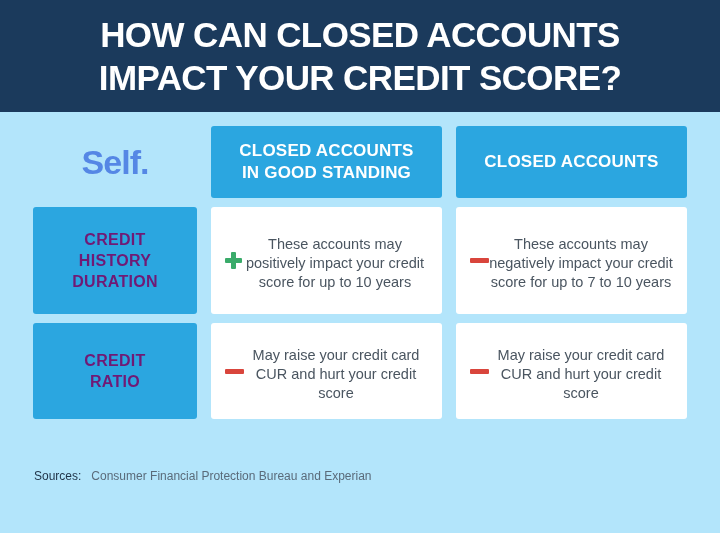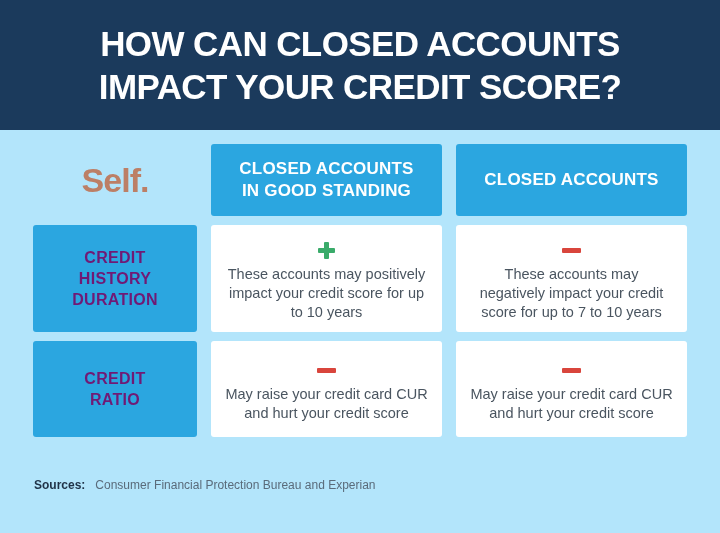--- a/index.html
+++ b/index.html
@@ -18,21 +18,21 @@
     position: relative;
     width: 720px;
     height: 533px;
     background: #b3e5fb;
     display: flex;
     flex-direction: column;
   }
 
   
   .header-banner {
-    height: 130px;
+    height: 112px;
     background: #1b3a5c;
     display: flex;
     flex-direction: column;
     align-items: center;
     justify-content: center;
     flex: 0 0 auto;
   }
   .header-title-line {
     color: #ffffff;
     font-weight: bold;
@@ -61,21 +61,21 @@
     row-gap: 9px;
   }
 
   
   .logo-cell {
     display: flex;
     align-items: center;
     justify-content: center;
   }
   .logo-text {
-    color: #c2410c;
+    color: #1d4ed8;
     opacity: 0.62;
     font-size: 34px;
     font-weight: bold;
     letter-spacing: -1px;
     line-height: 1;
   }
 
   
   .col-header {
     background: #2ba6e0;
@@ -118,21 +118,21 @@
     text-transform: uppercase;
     white-space: nowrap;
     text-align: center;
   }
 
   
   .content-cell {
     background: #ffffff;
     border-radius: 3px;
     display: flex;
-    flex-direction: column;
+    flex-direction: row;
     align-items: center;
     justify-content: center;
     padding: 6px 14px 0 14px;
     box-sizing: border-box;
   }
   .cell-icon {
     height: 17px;
     display: flex;
     align-items: center;
     justify-content: center;
@@ -177,21 +177,21 @@
 
   
   .footer {
     flex: 1 1 auto;
     display: flex;
     align-items: center;
     padding-left: 1px;
   }
   .footer-label {
     color: #1f3247;
-    font-weight: bold;
+    font-weight: normal;
     font-size: 12px;
   }
   .footer-value {
     color: #5a6b7a;
     font-size: 12px;
     margin-left: 10px;
   }
 </style>
 </head>
 <body>

